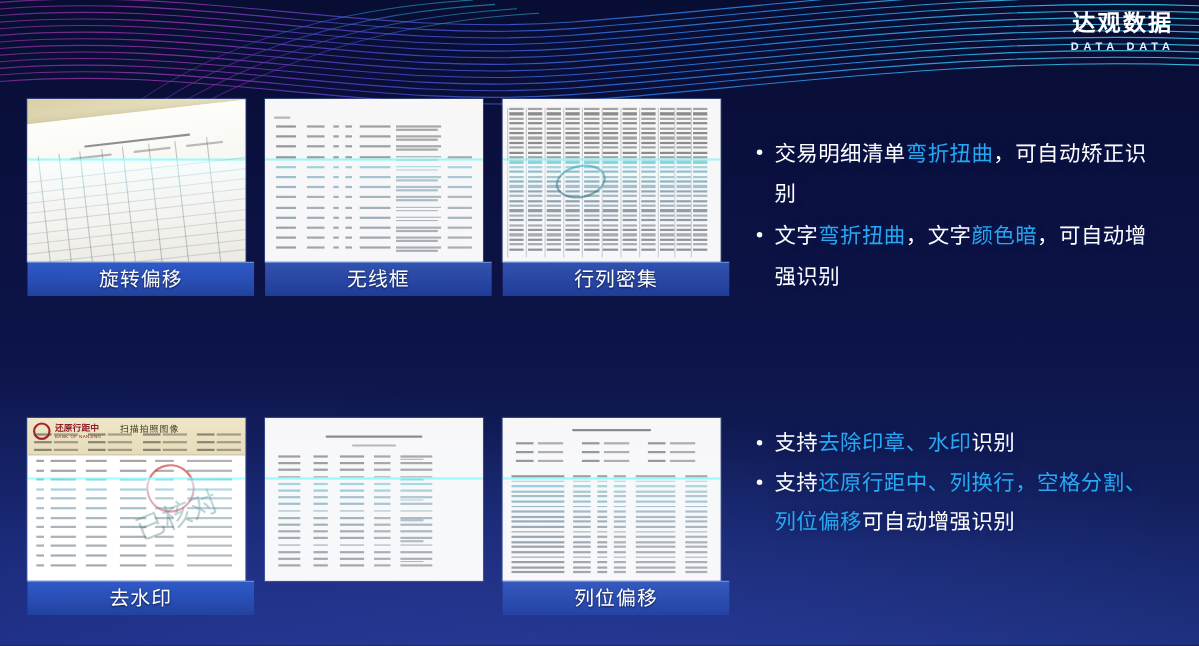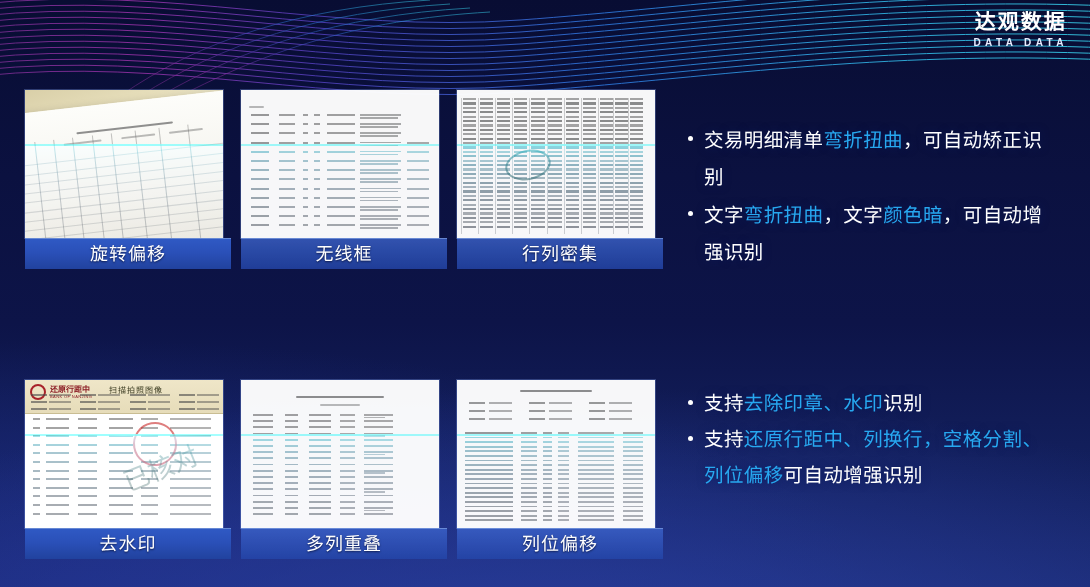--- a/index.html
+++ b/index.html
@@ -921,21 +921,20 @@
                 <div style="position: absolute; left: 2%; top: 99.2px; width: 11%; height: 1.8px; background: rgb(74, 74, 74); opacity: 0.5;"></div>
                 <div style="position: absolute; left: 20%; top: 99.2px; width: 7%; height: 1.8px; background: rgb(74, 74, 74); opacity: 0.5;"></div>
                 <div style="position: absolute; left: 33%; top: 99.2px; width: 12%; height: 1.8px; background: rgb(74, 74, 74); opacity: 0.5;"></div>
                 <div style="position: absolute; left: 50%; top: 99.2px; width: 8%; height: 1.8px; background: rgb(74, 74, 74); opacity: 0.45;"></div>
                 <div style="position: absolute; left: 63%; top: 99.2px; width: 16%; height: 1.8px; background: rgb(74, 74, 74); opacity: 0.45;"></div>
               </div>
           </div>
           <div class="scanline"></div>
           <div class="scan"></div>
         </div>
-        <div class="caption">多列重叠</div>
       </div>
 
       <div class="card translucent">
         <div class="shot">
           <div class="doc">
             <div class="tline" style="position:absolute;left:32%;top:10px;width:36%;height:2px;"></div>
             <div id="cs-meta" style="position:absolute;left:8px;top:22px;right:8px;height:26px;">
                 <div style="position: absolute; left: 2%; top: 0px; width: 9%; height: 1.8px; background: rgb(74, 74, 74); opacity: 0.55;"></div>
                 <div style="position: absolute; left: 13%; top: 0px; width: 13%; height: 1.8px; background: rgb(74, 74, 74); opacity: 0.42;"></div>
                 <div style="position: absolute; left: 35%; top: 0px; width: 9%; height: 1.8px; background: rgb(74, 74, 74); opacity: 0.55;"></div>

